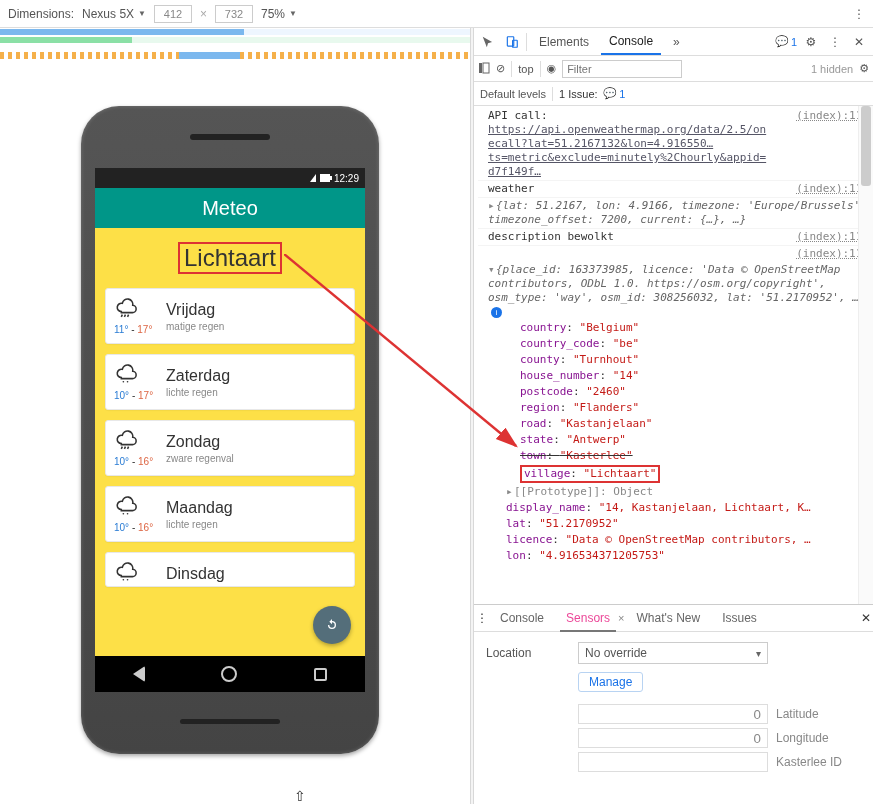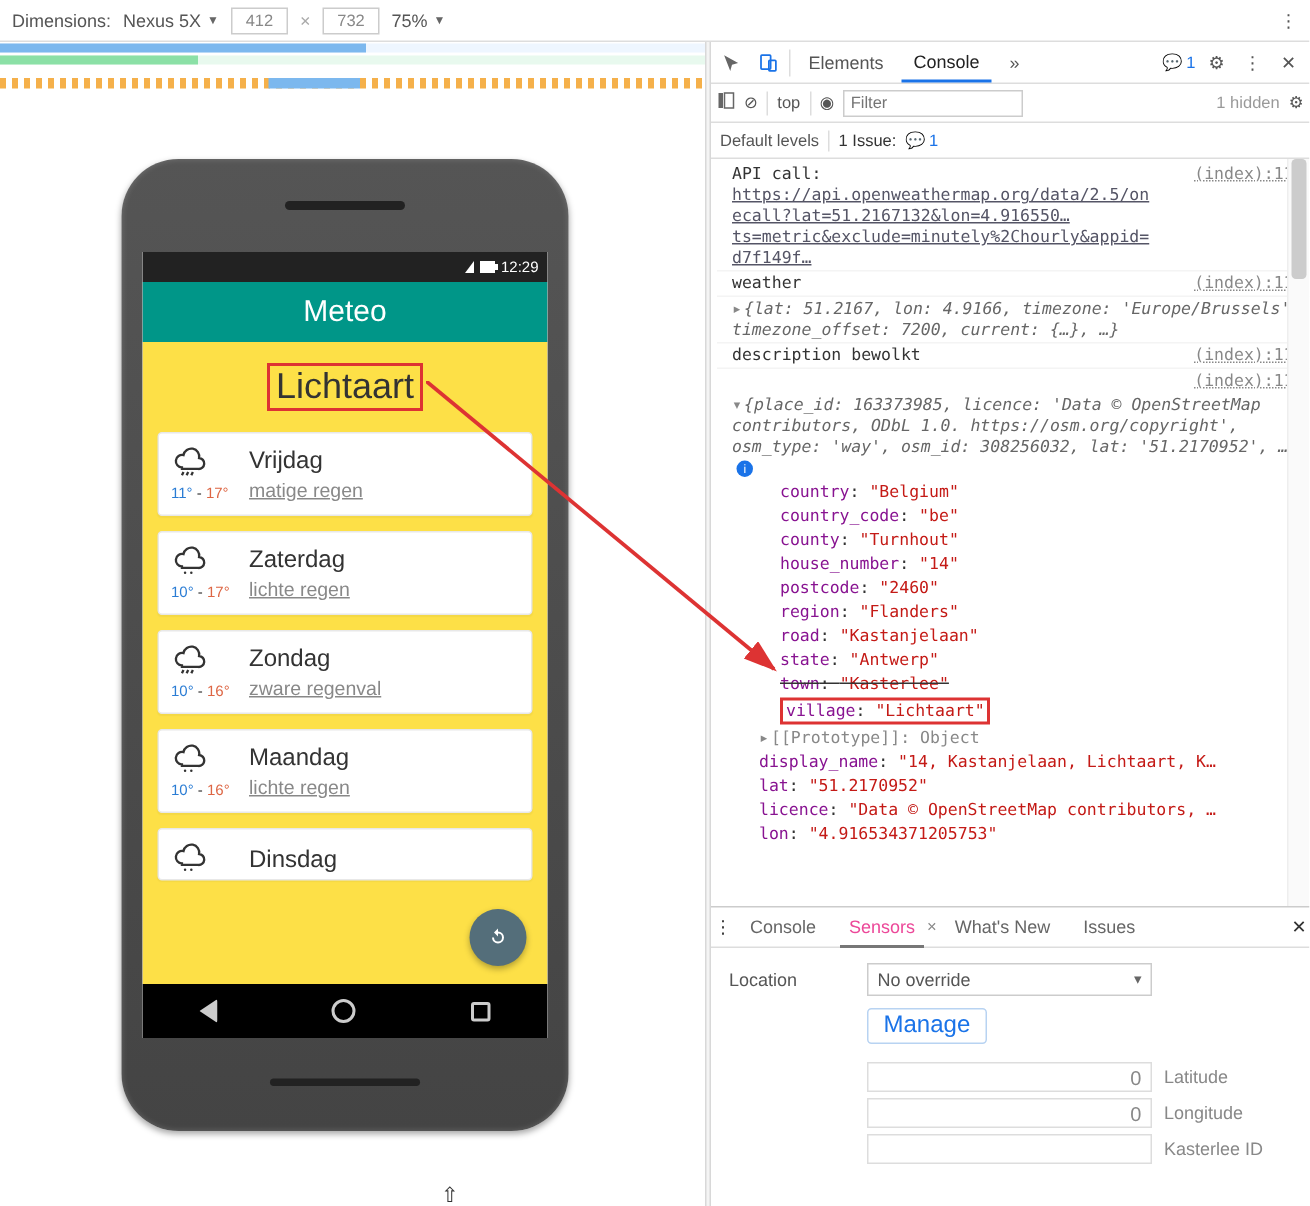--- a/index.html
+++ b/index.html
@@ -38,21 +38,21 @@
 
 .app-body { flex:1; background:#fde047; padding:8px 10px; overflow:hidden; position:relative; }
 .location-title { text-align:center; font-size:24px; font-family:'Segoe UI',sans-serif; color:#333; margin:6px auto 14px; display:inline-block; width: 100%; font-weight:300; }
 .loc-box { border:2px solid #d33; padding:0 4px; display:inline-block; }
 .card { background:#fff; border:1px solid #e8e8e8; border-radius:3px; padding:8px 10px 8px 8px; margin-bottom:10px; display:flex; align-items:center; gap:12px; box-shadow:0 1px 1px rgba(0,0,0,.04); }
 .card .iconcol { width:40px; display:flex; flex-direction:column; align-items:flex-start; }
 .card .iconcol .temp { font-size:10px; margin-top:2px; white-space:nowrap; }
 .card .iconcol .tlo { color:#2a7cd4; }
 .card .iconcol .thi { color:#d64; }
 .card .day { font-size:16px; color:#333; font-family:'Segoe UI',sans-serif; font-weight:300; }
-.card .desc { font-size:13px; color:#888; margin-top:2px;text-decoration:underline; }
+.card .desc { font-size:10px; color:#888; margin-top:2px; }
 .cloud { width:25px; height:25px; }
 
 .nav-bar { height:36px; background:#000; display:flex; align-items:center; justify-content:space-around; }
 .nav-btn { width:16px; height:16px; border:2px solid #ccc; border-radius:50%; }
 .nav-tri { width:0;height:0;border-top:8px solid transparent;border-bottom:8px solid transparent;border-right:12px solid #ccc; border-left:none; border-radius:2px;}
 .nav-sq { width:13px;height:13px;border:2px solid #ccc; border-radius:2px; }
 
 .fab { position:absolute; bottom:12px; right:14px; width:38px; height:38px; border-radius:50%; background:#546e7a; display:flex;align-items:center;justify-content:center; color:#fff; font-size:16px; box-shadow:0 2px 4px rgba(0,0,0,.3); }
 .fab svg { width:16px; height:16px; }
 
@@ -96,21 +96,21 @@
 .drawer { border-top:1px solid #ccc; height:200px; display:flex; flex-direction:column; font-size:12px; }
 .drawer-tabs { height:27px; border-bottom:1px solid #ddd; display:flex; align-items:center; gap:2px; padding:0 2px; }
 .drawer-tabs .dtab { padding:0 10px; height:26px; display:flex; align-items:center; cursor:pointer; color:#666; position:relative; }
 .drawer-tabs .dtab.active { color:#ec4899; }
 .drawer-tabs .dtab.active::after{content:"";position:absolute;left:4px;right:4px;bottom:-1px;height:2px;background:#777;}
 .drawer-tabs .close-x { margin-left:-4px; font-size:11px; color:#888; cursor:pointer; }
 .drawer-body { flex:1; padding:10px 12px; overflow:auto; color:#555; }
 .loc-row { display:flex; align-items:center; gap:12px; margin-bottom:8px; }
 .select-like { border:1px solid #ccc; height:22px; width:190px; display:flex; align-items:center; padding:0 6px; font-size:12px; justify-content:space-between; background:#fff;}
 .select-like::after{content:"▾"; font-size:10px; color:#666;}
-.manage-btn { border:1px solid #b8d3f2; color:#1a73e8; background:#fff; border-radius:3px; padding:2px 10px; font-size:16px; margin-left:92px; margin-bottom:8px; display:inline-block; cursor:pointer;}
+.manage-btn { border:1px solid #b8d3f2; color:#1a73e8; background:#fff; border-radius:3px; padding:2px 10px; font-size:12px; margin-left:92px; margin-bottom:8px; display:inline-block; cursor:pointer;}
 .coord { display:flex; align-items:center; gap:8px; margin:4px 0 4px 92px; }
 .coord input { width:190px; height:20px; text-align:right; border:1px solid #ddd; padding:0 6px; color:#888; background:#fff;}
 .coord label { color:#888; }
 
 
 .anno-arrow { position:absolute; left:284px; top:254px; width:240px; height:210px; pointer-events:none; z-index:50; }
 
 
 .rseg{position:absolute;height:6px;}
 </style>

